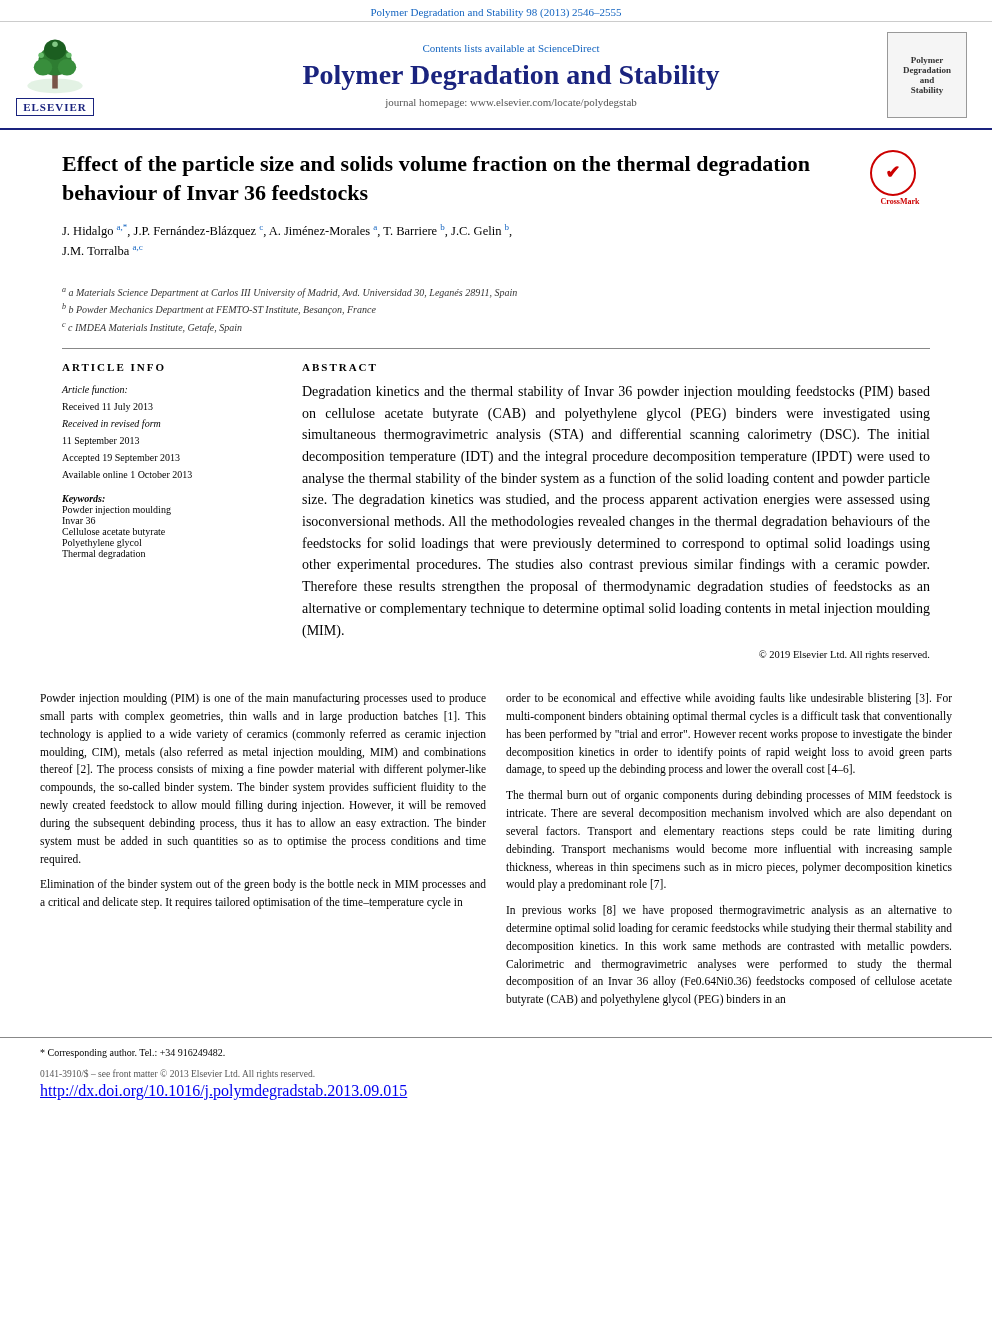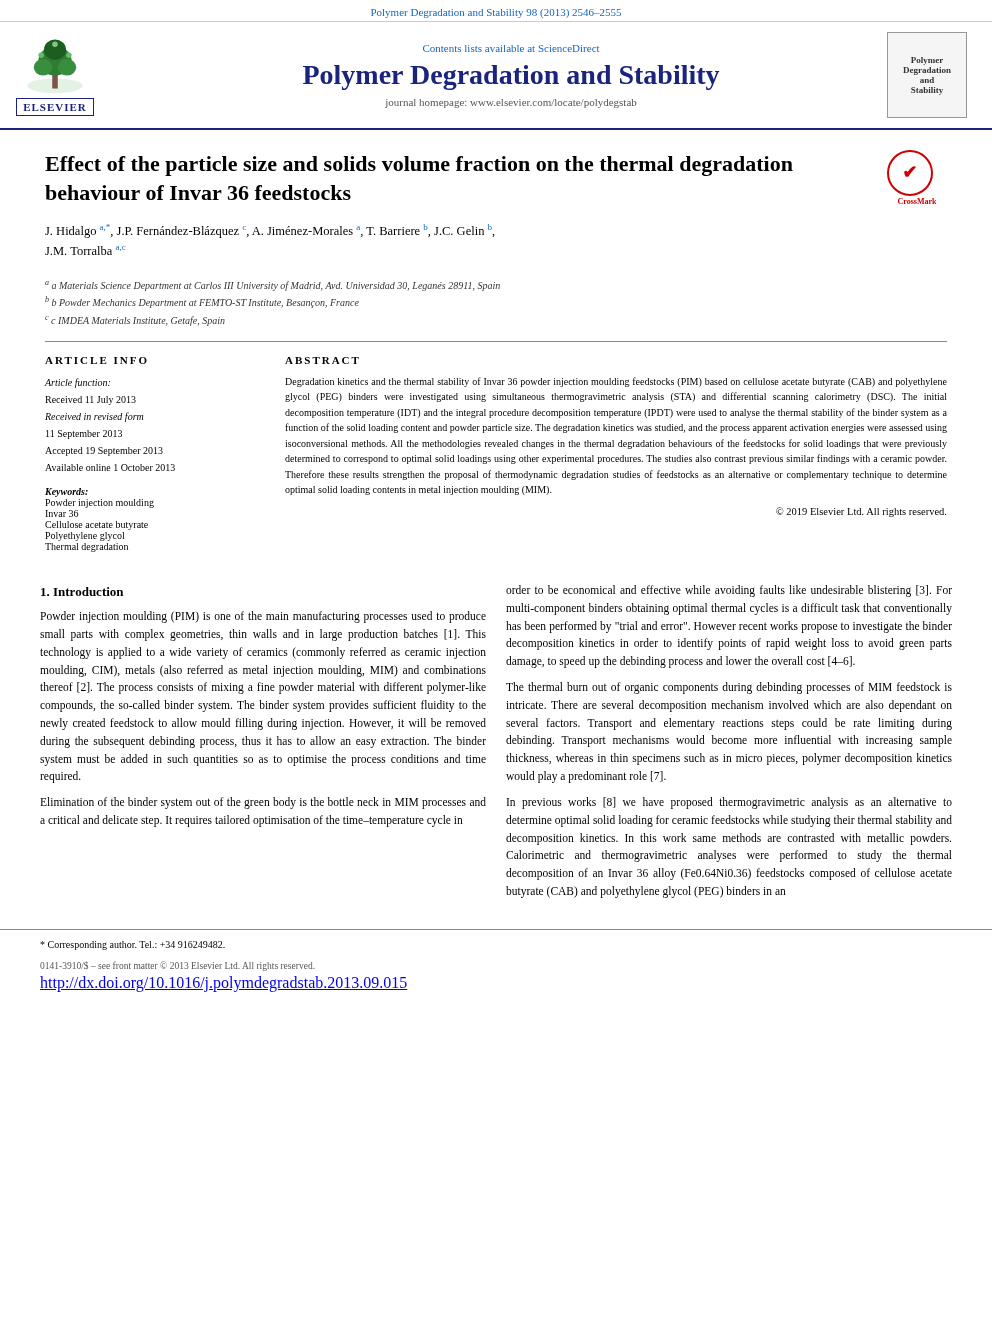--- a/index.html
+++ b/index.html
@@ -98,21 +98,21 @@
       justify-content: center;
       background: #f5f5f5;
       font-size: 9px;
       text-align: center;
       padding: 4px;
       color: #333;
       font-weight: bold;
     }
 
     .article-section {
-      padding: 20px 45px;
+      padding: 20px 62px;
     }
 
     .article-title {
       font-size: 22px;
       font-weight: bold;
       color: #000;
       line-height: 1.3;
       margin-bottom: 14px;
       padding-right: 80px;
       position: relative;
@@ -146,21 +146,21 @@
     .crossmark-label {
       font-size: 8px;
       color: #c00;
       text-align: center;
       margin-top: 1px;
     }
 
     .authors {
       font-size: 12.5px;
       color: #000;
-      margin-bottom: 16px;
+      margin-bottom: 23px;
       line-height: 1.5;
     }
 
     .authors sup {
       font-size: 9px;
       color: #1565c0;
     }
 
     .affiliations {
       font-size: 10px;
@@ -220,21 +220,21 @@
       color: #000;
       margin-top: 8px;
     }
 
     .keywords-section .kw-title {
       font-style: italic;
       font-weight: bold;
     }
 
     .abstract-text {
-      font-size: 10px;
+      font-size: 14px;
       color: #000;
       line-height: 1.55;
       text-align: justify;
     }
 
     .copyright {
       text-align: right;
       font-size: 10.5px;
       margin-top: 8px;
       color: #000;
@@ -392,21 +392,20 @@
       <div class="copyright">© 2019 Elsevier Ltd. All rights reserved.</div>
     </div>
 
   </div>
 </div>
 
 <div class="body-section">
   <div class="body-two-col">
 
     <div class="body-col">
-      <div class="section-heading">1. Introduction</div>
       <p>Powder injection moulding (PIM) is one of the main manufacturing processes used to produce small parts with complex geometries, thin walls and in large production batches [1]. This technology is applied to a wide variety of ceramics (commonly referred as ceramic injection moulding, CIM), metals (also referred as metal injection moulding, MIM) and combinations thereof [2]. The process consists of mixing a fine powder material with different polymer-like compounds, the so-called binder system. The binder system provides sufficient fluidity to the newly created feedstock to allow mould filling during injection. However, it will be removed during the subsequent debinding process, thus it has to allow an easy extraction. The binder system must be added in such quantities so as to optimise the process conditions and time required.</p>
       <p>Elimination of the binder system out of the green body is the bottle neck in MIM processes and a critical and delicate step. It requires tailored optimisation of the time–temperature cycle in</p>
     </div>
 
     <div class="body-col">
       <p>order to be economical and effective while avoiding faults like undesirable blistering [3]. For multi-component binders obtaining optimal thermal cycles is a difficult task that conventionally has been performed by "trial and error". However recent works propose to investigate the binder decomposition kinetics in order to identify points of rapid weight loss to avoid green parts damage, to speed up the debinding process and lower the overall cost [4–6].</p>
       <p>The thermal burn out of organic components during debinding processes of MIM feedstock is intricate. There are several decomposition mechanism involved which are also dependant on several factors. Transport and elementary reactions steps could be rate limiting during debinding. Transport mechanisms would become more influential with increasing sample thickness, whereas in thin specimens such as in micro pieces, polymer decomposition kinetics would play a predominant role [7].</p>
       <p>In previous works [8] we have proposed thermogravimetric analysis as an alternative to determine optimal solid loading for ceramic feedstocks while studying their thermal stability and decomposition kinetics. In this work same methods are contrasted with metallic powders. Calorimetric and thermogravimetric analyses were performed to study the thermal decomposition of an Invar 36 alloy (Fe0.64Ni0.36) feedstocks composed of cellulose acetate butyrate (CAB) and polyethylene glycol (PEG) binders in an</p>
     </div>
 

